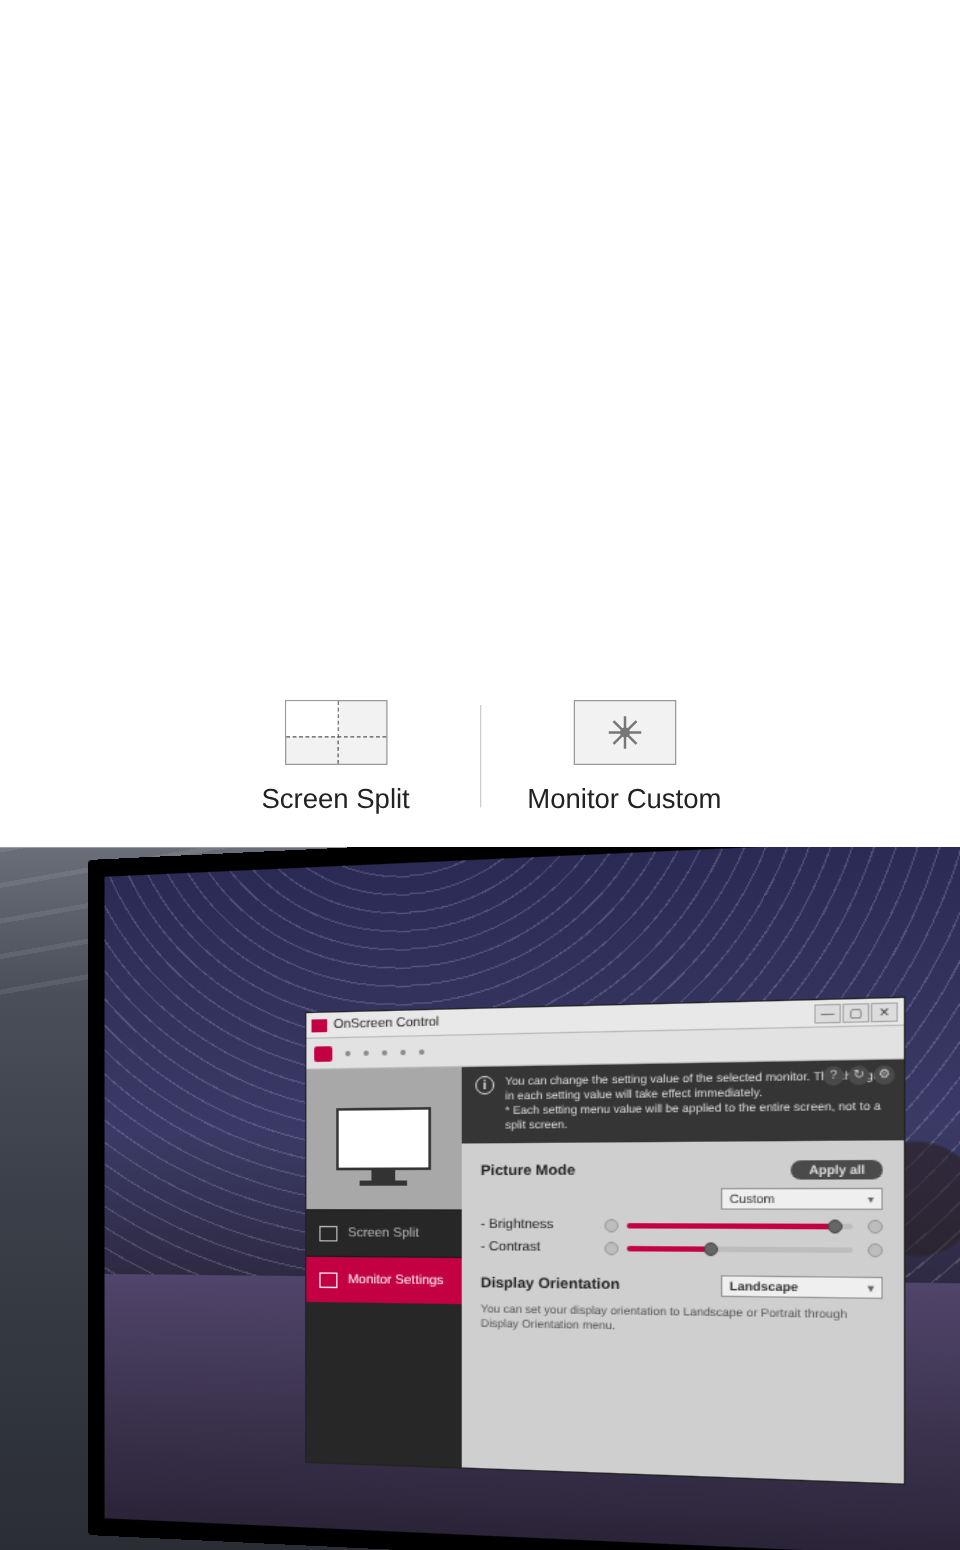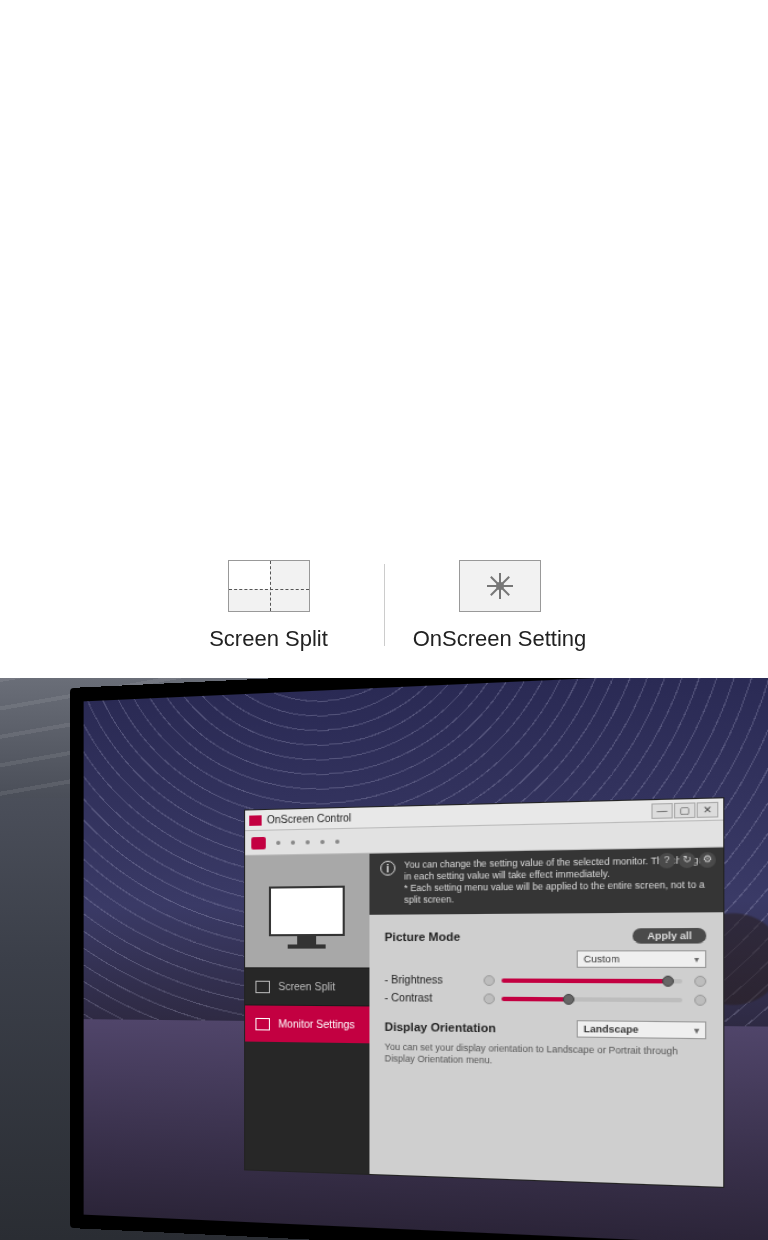--- a/index.html
+++ b/index.html
@@ -293,21 +293,21 @@
   </div>
   <div class="feature-sep"></div>
   <div class="feature">
     <div class="icon-box monitor-setting-icon">
       <div class="spark">
           <span class="d1"></span>
           <span class="d2"></span>
           <span class="dot"></span>
         </div>
     </div>
-    <div class="feature-label">OnScreen Setting</div>
+    <div class="feature-label">Monitor Custom</div>
   </div>
 </div>
 
 <div class="hero">
   <div class="ceiling-lines"></div>
 
   <div class="monitor">
     <div class="bezel">
       <div class="wallpaper"></div>
       <div class="horizon"></div>

